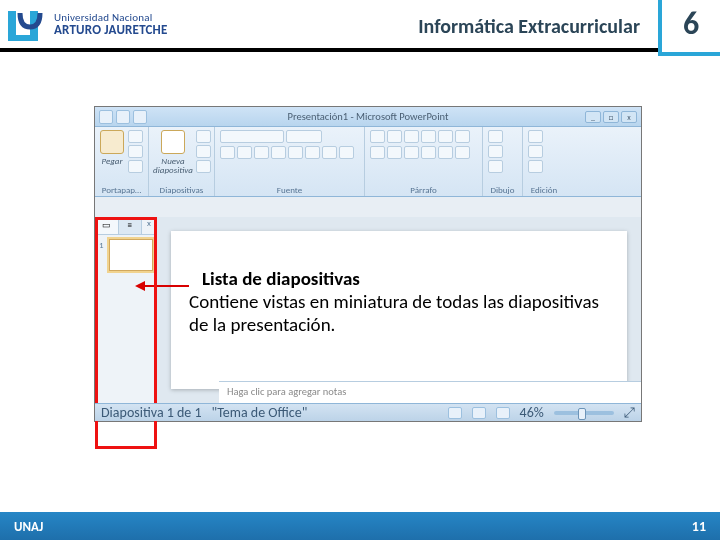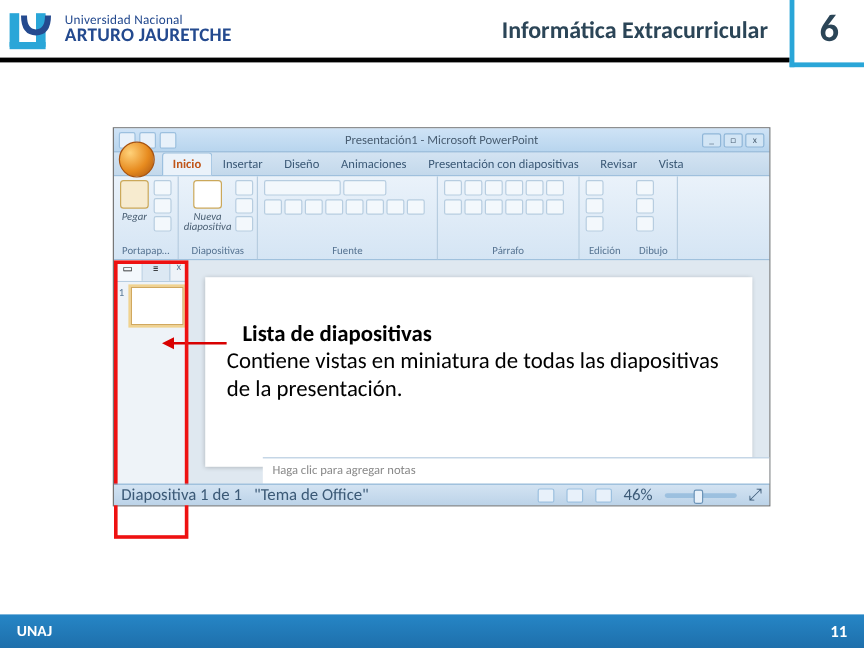--- a/index.html
+++ b/index.html
@@ -5,21 +5,21 @@
   * { box-sizing: border-box; margin: 0; padding: 0; }
   html, body { width: 720px; height: 540px; font-family: Calibri, Arial, sans-serif; overflow: hidden; }
   .slide { width: 720px; height: 540px; background: #fff; position: relative; }
 
   
   .header { height: 52px; background: #fff; border-bottom: 4px solid #000; display: flex; align-items: center; position: relative; }
   .logo-wrap { display: flex; align-items: center; gap: 6px; padding-left: 6px; }
   .logo-mark { width: 42px; height: 42px; position: relative; }
   .logo-text { display: flex; flex-direction: column; line-height: 1; }
   .logo-line1 { font-size: 11px; color: #244a8f; font-weight: 300; letter-spacing: 0.2px; }
-  .logo-line2 { font-size: 16px; color: #244a8f; font-weight: 700; letter-spacing: 0.2px; }
+  .logo-line2 { font-size: 13px; color: #244a8f; font-weight: 700; letter-spacing: 0.2px; }
   .subject { position: absolute; right: 80px; top: 14px; font-size: 20px; font-weight: 700; color: #2b4557; }
   .chapter-box { position: absolute; right: 0; top: -6px; width: 62px; height: 62px; background: #fff; border-left: 4px solid #2aa6d8; border-bottom: 4px solid #2aa6d8; display: flex; align-items: center; justify-content: center; }
   .chapter { font-size: 32px; font-weight: 700; color: #2b4557; }
 
   
   .footer { position: absolute; left: 0; bottom: 0; width: 100%; height: 28px; background: linear-gradient(#2686c6,#1e6fab); display: flex; align-items: center; color: #fff; }
   .footer-left { padding-left: 14px; font-size: 13px; font-weight: 700; }
   .footer-right { margin-left: auto; padding-right: 14px; font-size: 14px; font-weight: 700; }
 
   
@@ -121,30 +121,20 @@
           <div class="qat-btn"></div>
         </div>
         <span class="ppt-title">Presentación1 - Microsoft PowerPoint</span>
         <div class="winctl">
           <div class="winctl-btn">_</div>
           <div class="winctl-btn">□</div>
           <div class="winctl-btn">x</div>
         </div>
       </div>
 
-      <div class="ribbon-tabs">
-        <div class="office-btn"></div>
-        <div class="tab active">Inicio</div>
-        <div class="tab">Insertar</div>
-        <div class="tab">Diseño</div>
-        <div class="tab">Animaciones</div>
-        <div class="tab">Presentación con diapositivas</div>
-        <div class="tab">Revisar</div>
-        <div class="tab">Vista</div>
-      </div>
 
       <div class="ribbon-body">
         <div class="group" style="width:54px">
           <div class="group-main">
             <div class="big-btn">
               <div class="ic"></div>
               <div class="lbl">Pegar</div>
             </div>
             <div class="mini-stack">
               <div class="mini"></div>
@@ -206,39 +196,39 @@
                 <div class="mini"></div>
                 <div class="mini"></div>
                 <div class="mini"></div>
                 <div class="mini"></div>
                 <div class="mini"></div>
               </div>
             </div>
           </div>
           <div class="group-label">Párrafo</div>
         </div>
+        <div class="group" style="width:40px">
+          <div class="group-main">
+            <div class="mini-stack">
+              <div class="mini"></div>
+              <div class="mini"></div>
+              <div class="mini"></div>
+            </div>
+          </div>
+          <div class="group-label">Dibujo</div>
+        </div>
         <div class="group" style="width:42px;border-right:none">
           <div class="group-main">
             <div class="mini-stack">
               <div class="mini"></div>
               <div class="mini"></div>
               <div class="mini"></div>
             </div>
           </div>
           <div class="group-label">Edición</div>
-        </div>
-        <div class="group" style="width:40px">
-          <div class="group-main">
-            <div class="mini-stack">
-              <div class="mini"></div>
-              <div class="mini"></div>
-              <div class="mini"></div>
-            </div>
-          </div>
-          <div class="group-label">Dibujo</div>
         </div>
       </div>
 
       <div class="workspace">
         <div class="slidelist">
           <div class="slidelist-tabs">
             <div class="sl-tab active">▭</div>
             <div class="sl-tab">≡</div>
             <div class="sl-close">x</div>
           </div>

